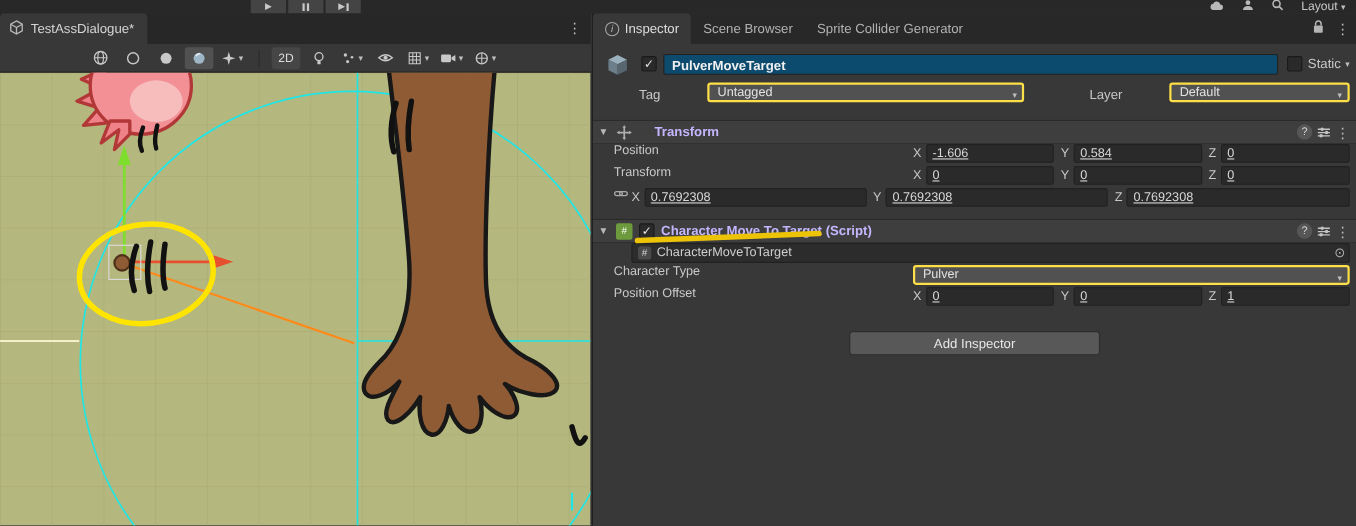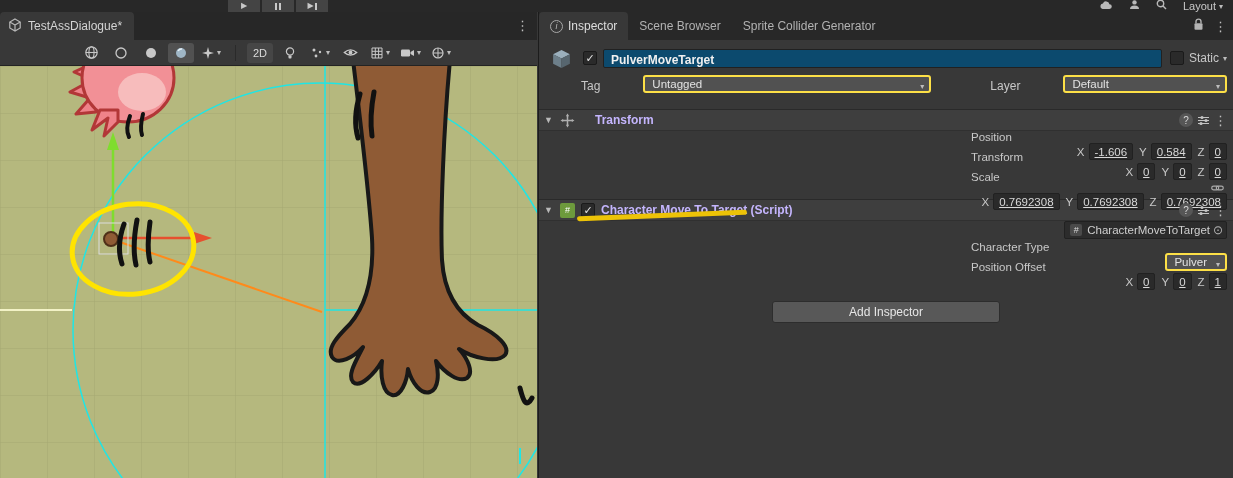--- a/index.html
+++ b/index.html
@@ -57,21 +57,21 @@
   .dd.tag-dd { width:288px; margin-right:22px; }
   .dd.layer-dd { flex:1; margin-right:0; }
   
   .comp-header { height:22px; display:flex; align-items:center; gap:4px; padding:0 6px 0 5px; background:#3e3e3e; border-top:1px solid #2a2a2a; border-bottom:1px solid #303030; }
   .comp-header.first { margin-top:8px; }
   .foldout { width:12px; font-size:9px; color:#b8b8b8; }
   .comp-title { font-weight:bold; color:#c4b5fd; white-space:nowrap; font-size:12px; }
   .flex-spacer { flex:1; }
   .help-circle { width:14px; height:14px; border-radius:50%; background:#565656; color:#d8d8d8; font-size:10px; display:flex; align-items:center; justify-content:center; }
   .hdr-icon { display:flex; align-items:center; justify-content:center; }
-  .prop-row { display:flex; align-items:flex-end; height:20px; padding:0 6px 0 19px;flex-direction:column; }
+  .prop-row { display:flex; align-items:flex-start; height:20px; padding:0 6px 0 19px; }
   .prop-label { width:256px; color:#c8c8c8; font-size:11.5px; white-space:nowrap; }
   .prop-label.disabled { color:#7d7d7d; }
   .link-slot { width:16px; display:flex; align-items:center; justify-content:flex-start; }
   .vec3 { flex:1; display:flex; gap:6px; }
   .axis { flex:1; display:flex; align-items:center; gap:4px; }
   .axis-l { color:#c8c8c8; font-size:11.5px; }
   .nfield { flex:1; height:17px; background:#2a2a2a; border:1px solid #212121; border-radius:2px; color:#d8d8d8; font-size:11.5px; padding:0 5px; display:flex; align-items:center; min-width:0;text-decoration:underline; }
   .value-wide { flex:1; display:flex; }
   .obj-field { flex:1; height:18px; background:#2c2c2c; border:1px solid #212121; border-radius:2px; display:flex; align-items:center; gap:5px; padding:0 16px 0 5px; color:#cfcfcf; font-size:11.5px; position:relative; }
   .hash-box { width:12px; height:12px; background:#4a4a4a; border-radius:2px; color:#d8d8d8; font-size:9px; display:flex; align-items:center; justify-content:center; flex:0 0 auto; }
@@ -392,21 +392,20 @@
       <div class="axis">
           <span class="axis-l">Z</span>
           <div class="nfield">
             <span>0</span>
           </div>
         </div>
     </div>
   </div>
 
   <div class="prop-row">
-    <span class="prop-label">Scale</span>
     <span class="link-slot">
       <svg width="13" height="10" viewBox="0 0 14 10">
           <rect x="0.8" y="3" width="7.5" height="4" rx="2" fill="none" stroke="#aaaaaa" stroke-width="1.3"></rect>
           <rect x="5.7" y="3" width="7.5" height="4" rx="2" fill="none" stroke="#aaaaaa" stroke-width="1.3"></rect>
         </svg>
     </span>
     <div class="vec3">
       <div class="axis">
           <span class="axis-l">X</span>
           <div class="nfield">

